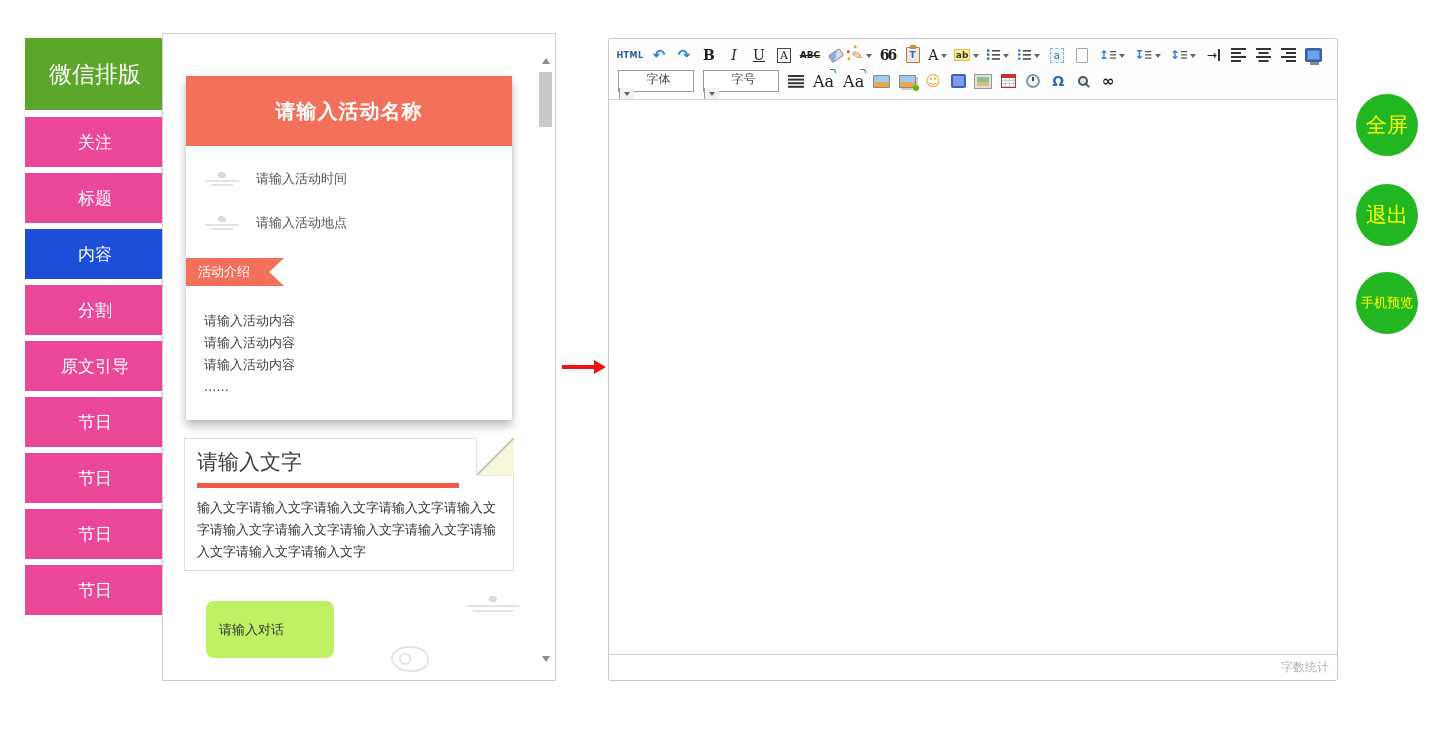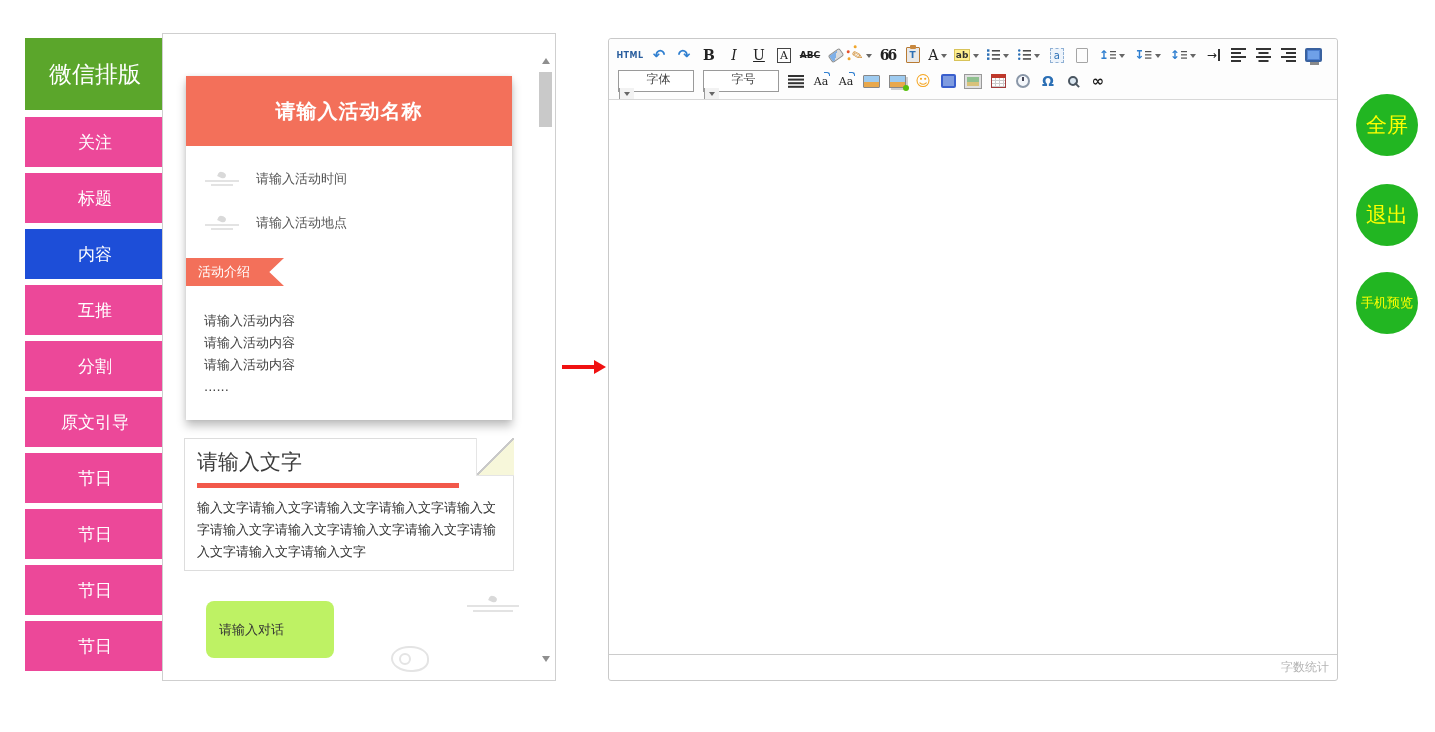--- a/index.html
+++ b/index.html
@@ -128,21 +128,21 @@
   .g-indent { font-size:12px; color:#222; border-right:2px solid #333; padding-right:1px; line-height:12px; }
   .i-monitor { width:19px; height:14px; background:#4d7fd0; border:2px solid #39619f; border-radius:2px; position:relative; }
   .i-monitor::before { content:""; position:absolute; left:1px; top:1px; right:1px; bottom:1px; background:#6fa0e8; }
   .i-monitor::after { content:""; position:absolute; left:3px; bottom:-5px; width:9px; height:3px; background:#8a8a8a; }
   .tb-spacer { margin-left:auto; }
 
   .k-sel { display:flex; align-items:center; width:76px; height:22px; border:1px solid #9a9a9a; background:#fff; cursor:pointer;flex-direction:column; }
   .k-sel .lbl { flex:1; font-size:12px; color:#444; padding-left:5px; }
   .k-sel .dd { width:15px; align-self:stretch; border-left:1px solid #9a9a9a; background:#f2f2f2;
                display:flex; align-items:center; justify-content:center; }
-  .g-case { font-size:11px; color:#222; font-family:"DejaVu Serif",serif; position:relative; }
+  .g-case { font-size:16px; color:#222; font-family:"DejaVu Serif",serif; position:relative; }
   .g-case::after { content:""; position:absolute; right:-2px; top:-3px; width:5px; height:3px;
                    border-top:1.5px solid #2f7fd0; border-right:1.5px solid #2f7fd0; border-radius:0 3px 0 0; }
   .i-img { width:17px; height:13px; border:1px solid #888; border-radius:1px;
            background:linear-gradient(180deg,#9ecbf0 55%,#e8a84c 55%); }
   .i-imgs { position:relative; width:17px; height:13px; border:1px solid #888;
             background:linear-gradient(180deg,#9ecbf0 55%,#e8a84c 55%); box-shadow:2px 2px 0 #cfcfcf; }
   .i-imgs::after { content:""; position:absolute; right:-4px; bottom:-4px; width:6px; height:6px; background:#56c00a; border-radius:50%; }
   .g-smile { font-size:15px; color:#f5a623; }
   .i-film { width:15px; height:14px; background:#3a5fcd; border-radius:2px; position:relative; }
   .i-film::before { content:""; position:absolute; left:2px; top:2px; right:2px; bottom:2px; background:#7f9ce0; }
@@ -172,21 +172,20 @@
   svg rect.mk { fill:#2b6fb5; }
 </style>
 </head>
 <body>
 
 <div class="sidebar">
   <div class="sb-title">微信排版</div>
   <div class="sb-item">关注</div>
   <div class="sb-item">标题</div>
   <div class="sb-item active">内容</div>
-  <div class="sb-item">互推</div>
   <div class="sb-item">分割</div>
   <div class="sb-item">原文引导</div>
   <div class="sb-item">节日</div>
   <div class="sb-item">节日</div>
   <div class="sb-item">节日</div>
   <div class="sb-item">节日</div>
 </div>
 
 <div class="preview">
 

